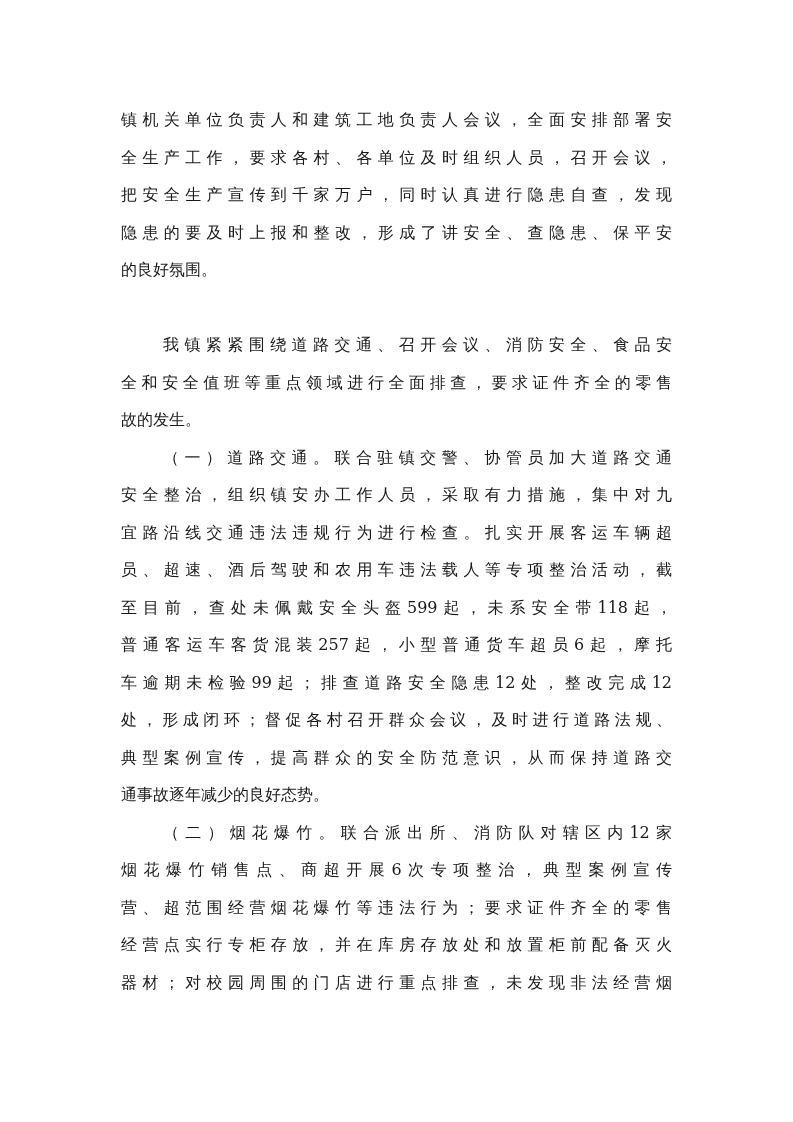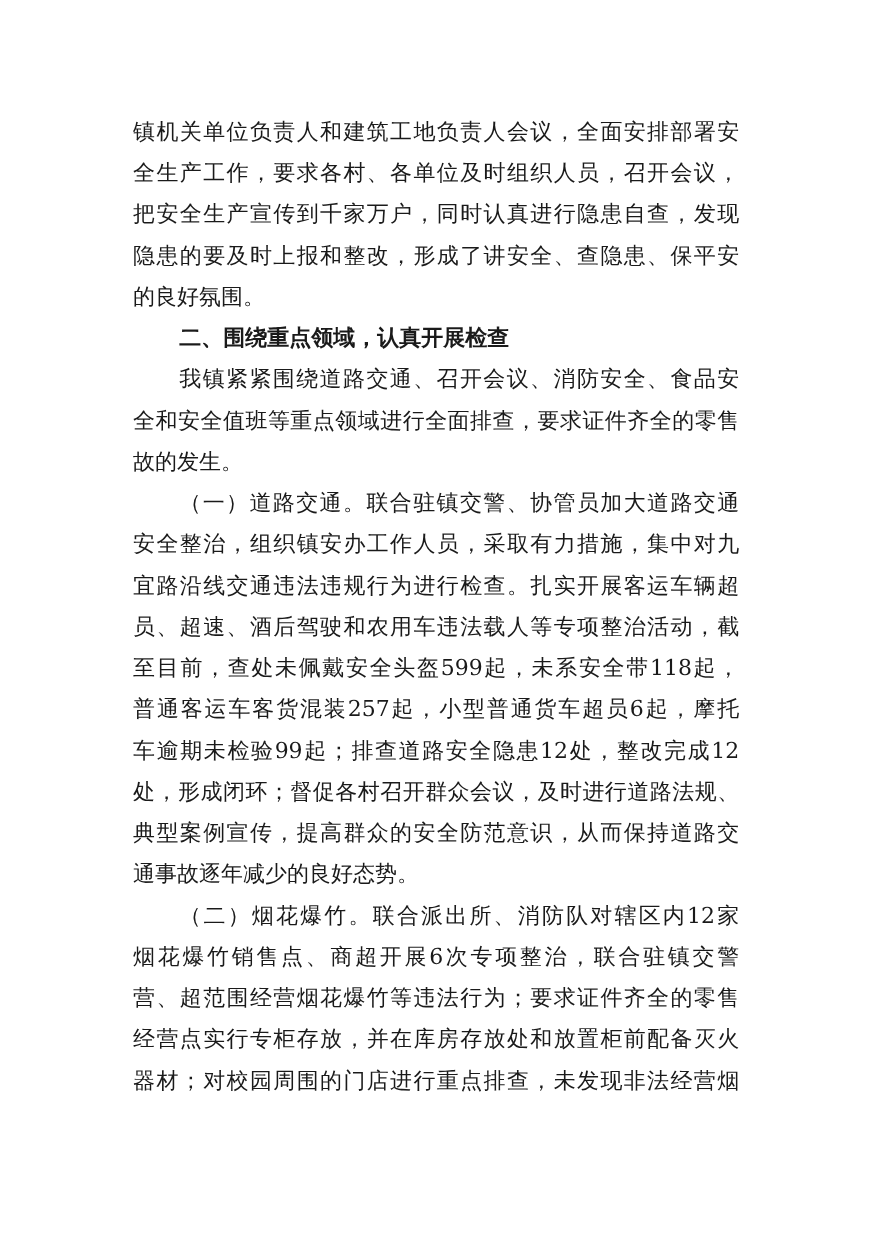--- a/index.html
+++ b/index.html
@@ -1,48 +1,47 @@
 <!DOCTYPE html>
 <html><head>
 <meta charset="utf-8">
 <style>
   html, body { margin:0; padding:0; background:#ffffff; }
   body { width:793px; height:1122px; position:relative; overflow:hidden; }
   .page { position:absolute; left:0; top:0; width:793px; height:1122px; background:#fff; }
   .line {
     position:absolute; left:121px; width:551px; height:37.5px;
     font-family: "DejaVu Serif", "Liberation Serif", serif;
-    font-size:20px; color:#1a1a1a; line-height:37.5px;
+    font-size:16px; color:#1a1a1a; line-height:37.5px;
     text-align:justify; text-align-last:justify; white-space:nowrap;
   }
   .line.last { text-align-last:left; }
   .line.indent { left:163px; width:509px; }
   .heading { font-family: "DejaVu Sans", "Liberation Sans", sans-serif; font-weight:bold; }
 </style>
 </head>
 <body>
 
 <div class="page">
   <div class="line" style="top:101px">镇机关单位负责人和建筑工地负责人会议，全面安排部署安</div>
   <div class="line" style="top:138.5px">全生产工作，要求各村、各单位及时组织人员，召开会议，</div>
   <div class="line" style="top:176px">把安全生产宣传到千家万户，同时认真进行隐患自查，发现</div>
   <div class="line" style="top:213.5px">隐患的要及时上报和整改，形成了讲安全、查隐患、保平安</div>
   <div class="line last" style="top:251px">的良好氛围。</div>
-  <div class="line indent last heading" style="top:288.5px">二、围绕重点领域，认真开展检查</div>
   <div class="line indent" style="top:326px">我镇紧紧围绕道路交通、召开会议、消防安全、食品安</div>
   <div class="line" style="top:363.5px">全和安全值班等重点领域进行全面排查，要求证件齐全的零售</div>
   <div class="line last" style="top:401px">故的发生。</div>
   <div class="line indent" style="top:438.5px">（一）道路交通。联合驻镇交警、协管员加大道路交通</div>
   <div class="line" style="top:476px">安全整治，组织镇安办工作人员，采取有力措施，集中对九</div>
   <div class="line" style="top:513.5px">宜路沿线交通违法违规行为进行检查。扎实开展客运车辆超</div>
   <div class="line" style="top:551px">员、超速、酒后驾驶和农用车违法载人等专项整治活动，截</div>
   <div class="line" style="top:588.5px">至目前，查处未佩戴安全头盔599起，未系安全带118起，</div>
   <div class="line" style="top:626px">普通客运车客货混装257起，小型普通货车超员6起，摩托</div>
   <div class="line" style="top:663.5px">车逾期未检验99起；排查道路安全隐患12处，整改完成12</div>
   <div class="line" style="top:701px">处，形成闭环；督促各村召开群众会议，及时进行道路法规、</div>
   <div class="line" style="top:738.5px">典型案例宣传，提高群众的安全防范意识，从而保持道路交</div>
   <div class="line last" style="top:776px">通事故逐年减少的良好态势。</div>
   <div class="line indent" style="top:813.5px">（二）烟花爆竹。联合派出所、消防队对辖区内12家</div>
-  <div class="line" style="top:851px">烟花爆竹销售点、商超开展6次专项整治，联合驻镇交警</div>
+  <div class="line" style="top:851px">烟花爆竹销售点、商超开展6次专项整治，典型案例宣传</div>
   <div class="line" style="top:888.5px">营、超范围经营烟花爆竹等违法行为；要求证件齐全的零售</div>
   <div class="line" style="top:926px">经营点实行专柜存放，并在库房存放处和放置柜前配备灭火</div>
   <div class="line" style="top:963.5px">器材；对校园周围的门店进行重点排查，未发现非法经营烟</div>
 </div>
 
 </body></html>

